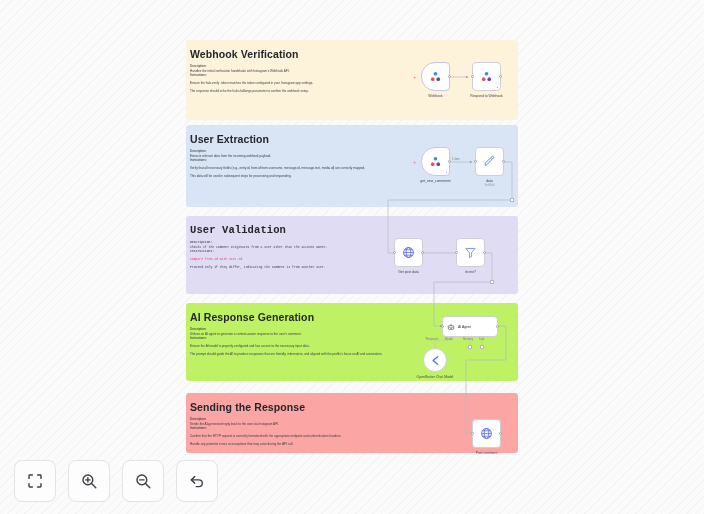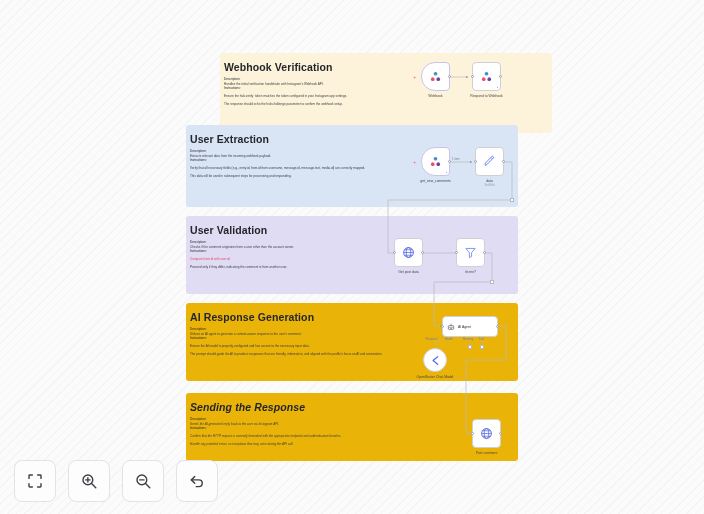--- a/index.html
+++ b/index.html
@@ -52,25 +52,25 @@
     color: #3b3f45;
     white-space: nowrap;
     overflow: hidden;
     text-overflow: clip;
   }
   .st-line.gap { margin-top: 3.2px; }
   .st-label { color: #23262b; }
   .hl { color: #e0466b; }
 
   
-  #sec-webhook  { top: 53px;  height: 80px;  background: #fdf3db; margin-left: 34px; }
+  #sec-webhook  { top: 40px;  height: 80px;  background: #fdf3db; }
   #sec-data     { top: 125px; height: 82px;  background: #d9e5f4; }
-  #sec-user     { top: 216px; height: 78px;  background: #e0dcf3; }
-  #sec-ai       { top: 303px; height: 78px;  background: #eab308; }
-  #sec-send     { top: 393px; height: 68px;  background: #eab308; font-style: italic; }
+  #sec-user     { top: 216px; height: 78px;  background: #e0dcf3; font-family: Liberation Mono, monospace; }
+  #sec-ai       { top: 303px; height: 78px;  background: #bef264; }
+  #sec-send     { top: 393px; height: 60px;  background: #fca5a5; }
 
   
   .node {
     position: absolute;
     width: 29px; height: 29px;
     background: #ffffff;
     border: 1px solid #cfcfd6;
     border-radius: 4px;
     display: flex;
     align-items: center;

